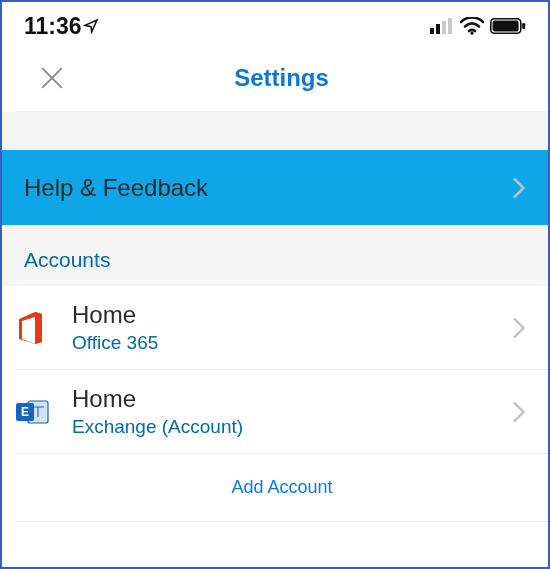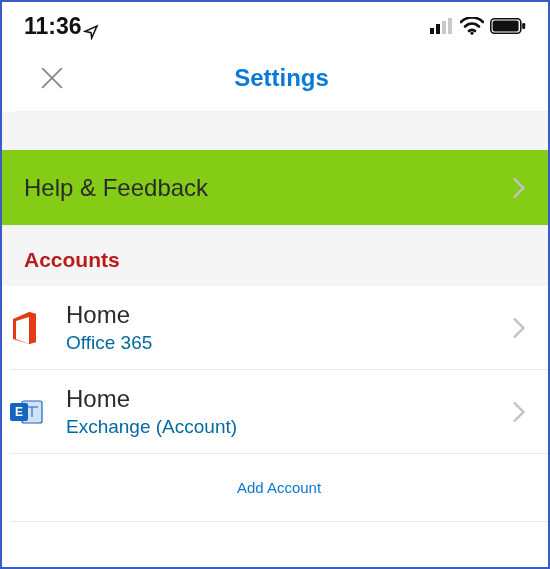--- a/index.html
+++ b/index.html
@@ -21,21 +21,21 @@
       justify-content: space-between;
       align-items: center;
       padding: 10px 22px 4px;
       height: 42px;
     }
     .status-time {
       font-size: 23px;
       font-weight: 600;
       color: #111;
       display: flex;
-      align-items: flex-end;
+      align-items: center;
       gap: 1px;
     }
     .status-right {
       display: flex;
       align-items: center;
       gap: 6px;
     }
     .nav-bar {
       display: flex;
       align-items: center;
@@ -66,39 +66,38 @@
     }
     .section-gap {
       background: #f6f5f5;
       height: 38px;
     }
     .row {
       display: flex;
       align-items: center;
       min-height: 76px;
       padding: 0 22px 0 22px;
-      background: #84cc16;
+      background: #0ea5e9;
       border-bottom: 1px solid #efefef;
       cursor: pointer;
     }
     .row-label {
       font-size: 24px;
       color: #2b2b2b;
       font-weight: 500;
     }
     .chevron {
       margin-left: auto;
       color: #c3c3c5;
     }
     .section-header {
       background: #f6f5f5;
       padding: 22px 22px 14px;
       font-size: 21px;
-      color: #b91c1c;
-      font-weight: bold;
+      color: #0369a1;
     }
     .account-row {
       display: flex;
       align-items: center;
       min-height: 84px;
       padding: 14px 22px 14px 20px;
       background: #fff;
       border-bottom: 1px solid #eaeaea;
       cursor: pointer;
     }
@@ -125,30 +124,30 @@
     .add-account-row {
       display: flex;
       align-items: center;
       justify-content: center;
       min-height: 68px;
       background: #fff;
       border-bottom: 1px solid #eaeaea;
       cursor: pointer;
     }
     .add-account-label {
-      font-size: 15px;
+      font-size: 18px;
       color: #0a78d6;
       font-weight: 500;
     }
     .accounts-wrap {
       padding-left: 0;
     }
     .accounts-wrap .account-row,
     .accounts-wrap .add-account-row {
-      margin-left: 8px;
+      margin-left: 14px;
     }
     .accounts-wrap .account-row {
       padding-left: 0;
     }
   </style>
 </head>
 <body>
 
 <div class="status-bar">
   <div class="status-time">

